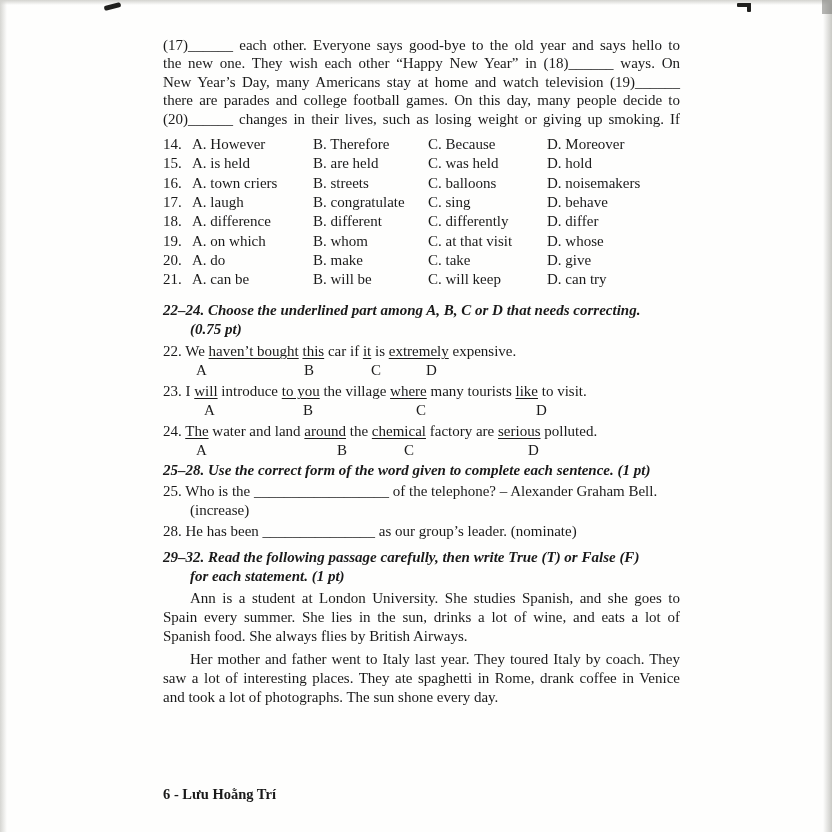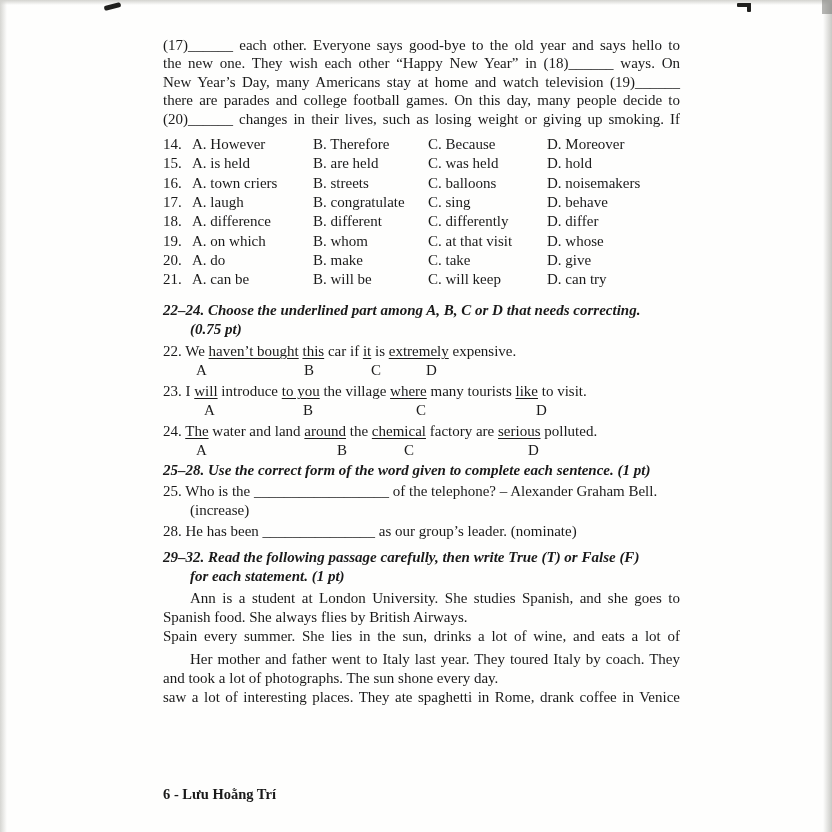--- a/index.html
+++ b/index.html
@@ -173,24 +173,24 @@
   </div>
   <div>
     <div class="wf-line">28. He has been _______________ as our group’s leader. (nominate)</div>
   </div>
 
   <div class="sec-heading sec-read">29–32. Read the following passage carefully, then write True (T) or False (F)</div>
   <div class="sec-sub">for each statement. (1 pt)</div>
 
   <div class="passage">
     <div class="p-line p-indent">Ann is a student at London University. She studies Spanish, and she goes to</div>
+    <div class="p-line">Spain every summer. She lies in the sun, drinks a lot of wine, and eats a lot of</div>
     <div class="p-line p-last">Spanish food. She always flies by British Airways.</div>
-    <div class="p-line">Spain every summer. She lies in the sun, drinks a lot of wine, and eats a lot of</div>
     <div class="p-line p-indent p2">Her mother and father went to Italy last year. They toured Italy by coach. They</div>
+    <div class="p-line">saw a lot of interesting places. They ate spaghetti in Rome, drank coffee in Venice</div>
     <div class="p-line p-last">and took a lot of photographs. The sun shone every day.</div>
-    <div class="p-line">saw a lot of interesting places. They ate spaghetti in Rome, drank coffee in Venice</div>
   </div>
 
 </div>
 
 <div class="footer">
   <span class="num">6</span><span class="num"> - </span><span class="auth">Lưu Hoằng Trí</span>
 </div>
 
 </body></html>

